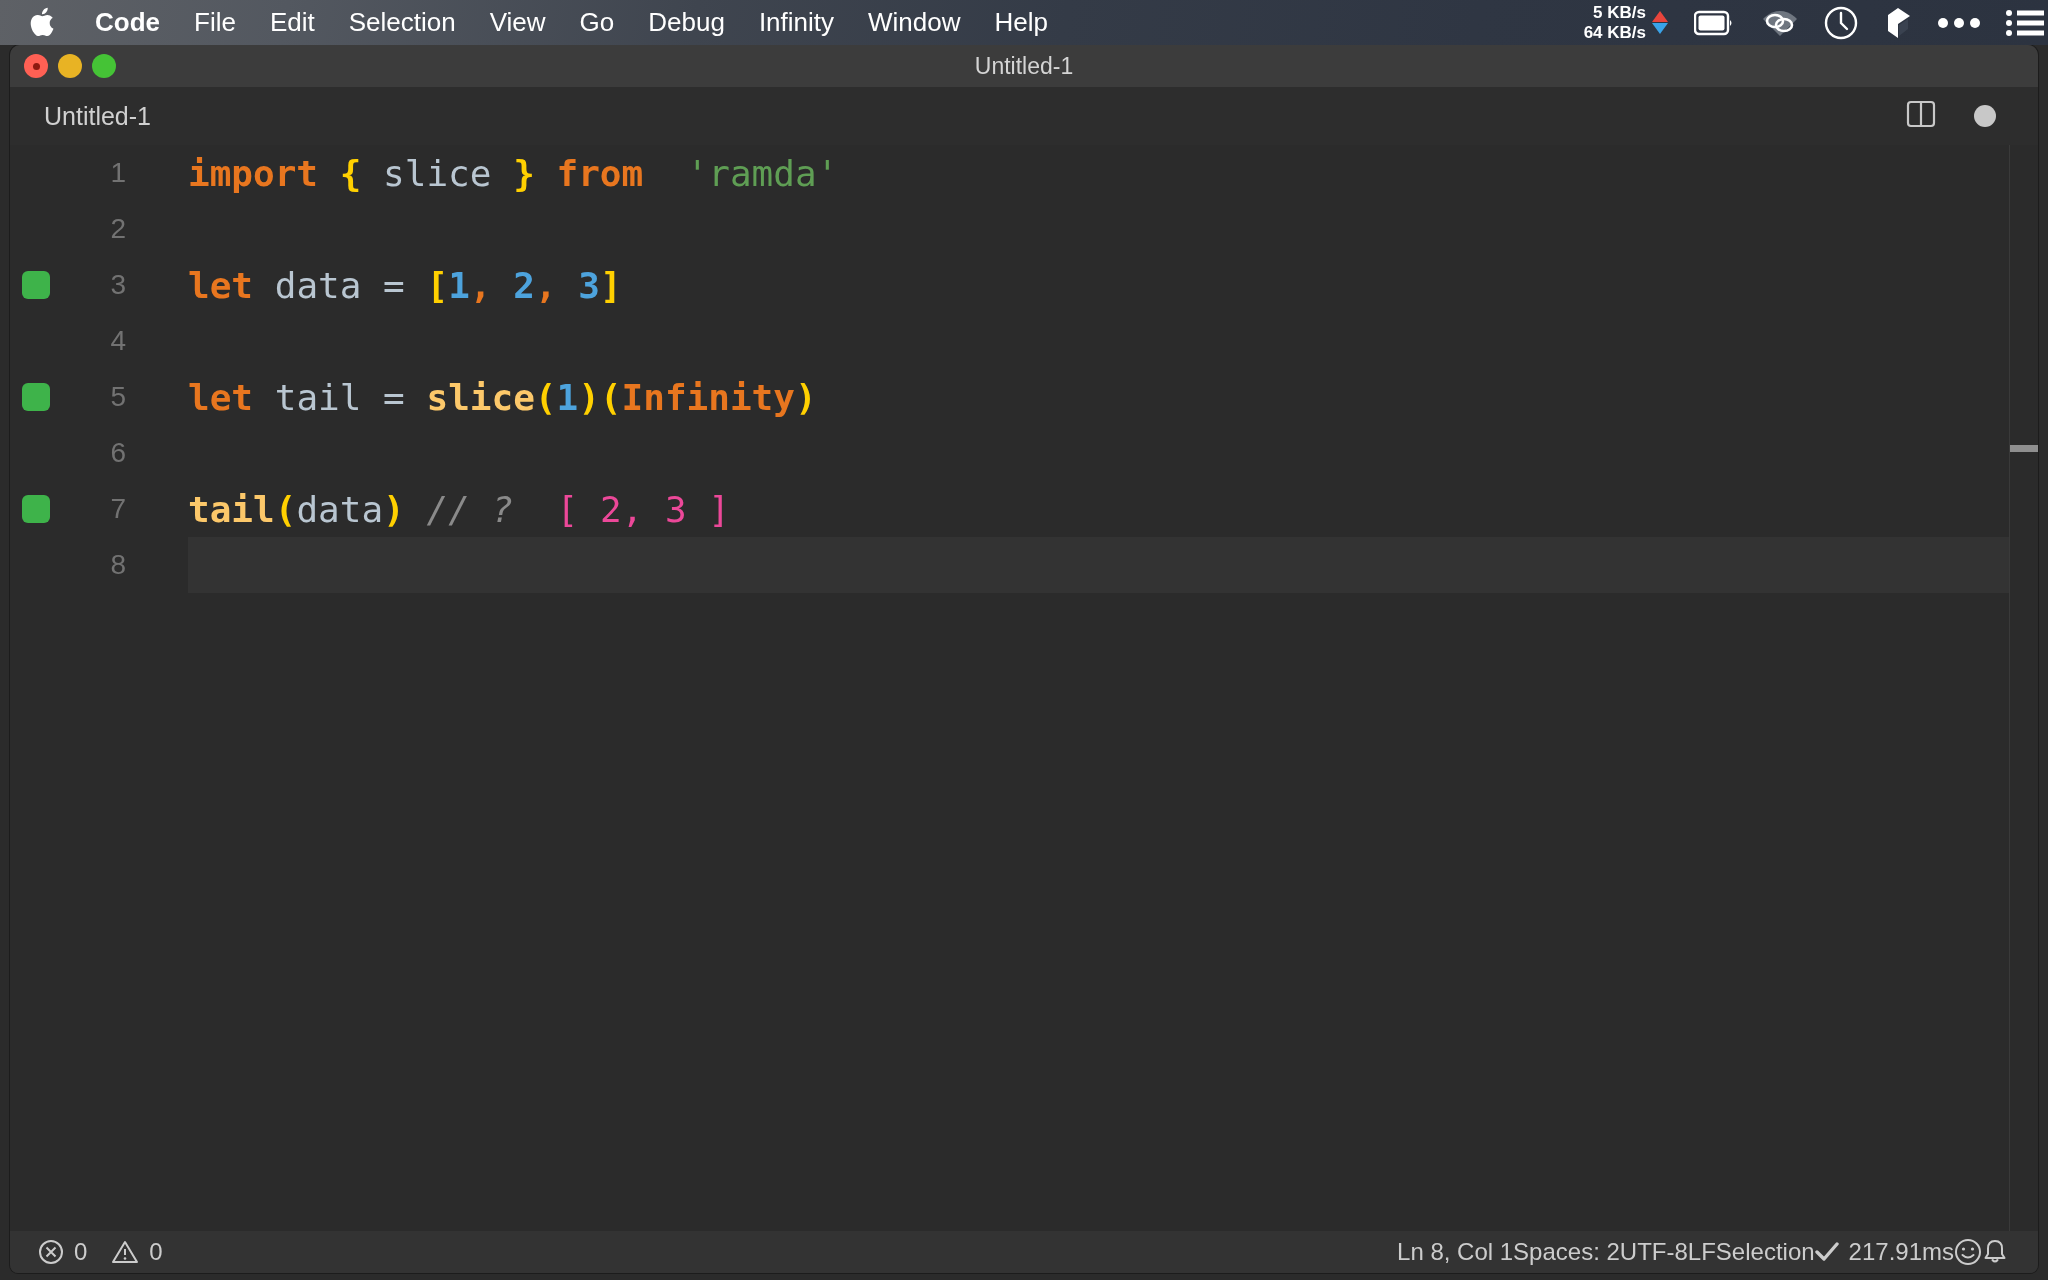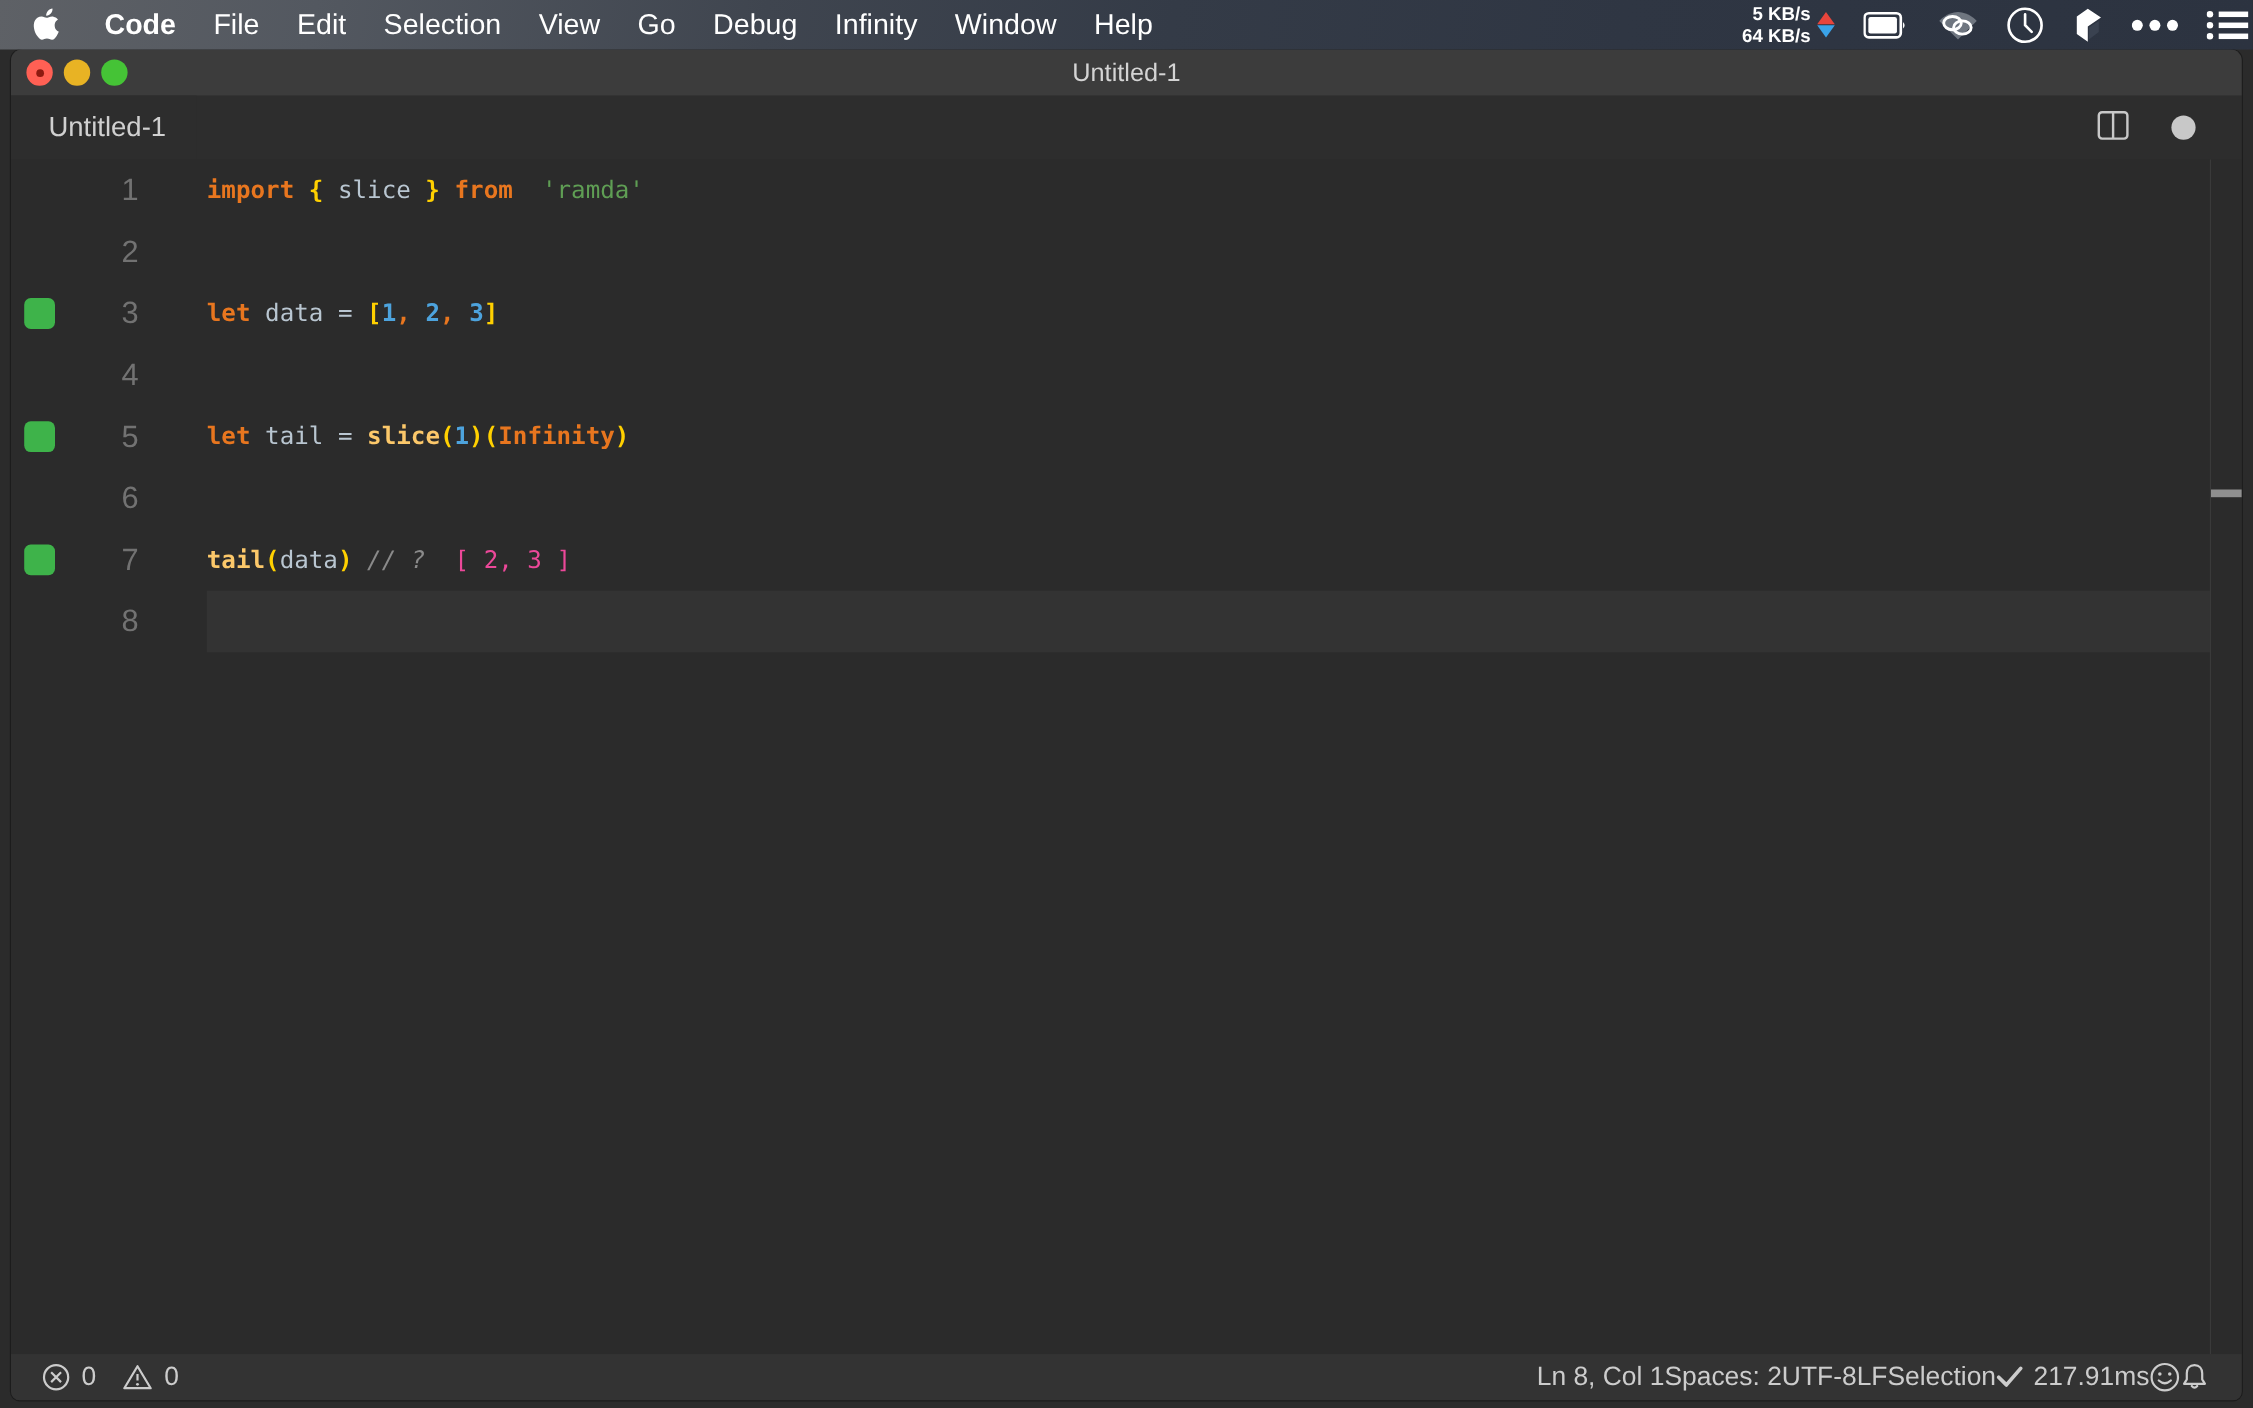--- a/index.html
+++ b/index.html
@@ -99,21 +99,21 @@
   .gutter-mark {
     position: absolute; left: 12px; top: 14px;
     width: 28px; height: 28px; border-radius: 6px; background: #3eb34a;
   }
   .lineno {
     width: 130px; text-align: right; padding-right: 14px;
     font-size: 28px; color: #727272; font-family: "Liberation Sans", sans-serif;
     flex: none;
   }
   .code-text {
-    position: relative; padding-left: 48px; font-size: 22px;
+    position: relative; padding-left: 48px; font-size: 36px;
     letter-spacing: 0px; white-space: pre;
   }
 
   
   .t-keyword  { color: #e8761f; font-weight: bold; }
   .t-brace    { color: #ffd000; font-weight: bold; }
   .t-ident    { color: #b9c6d1; }
   .t-string   { color: #5f9e54; }
   .t-op       { color: #b9c6d1; }
   .t-num      { color: #4da3dd; font-weight: bold; }

